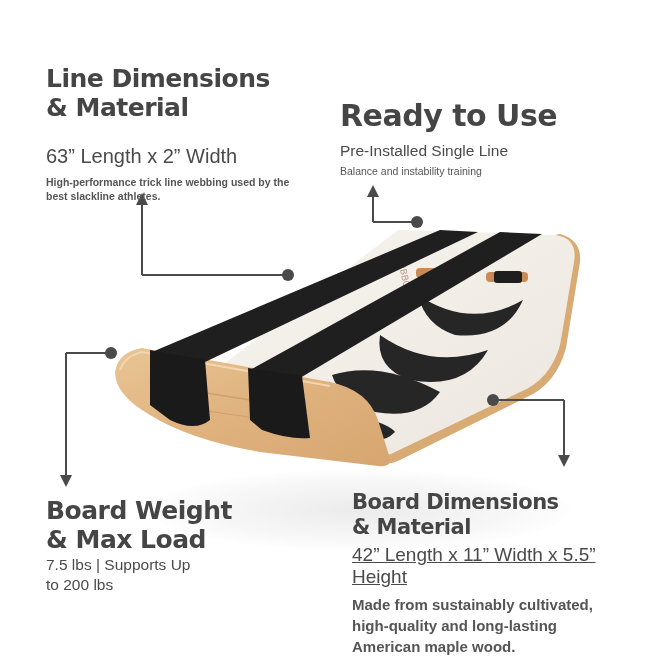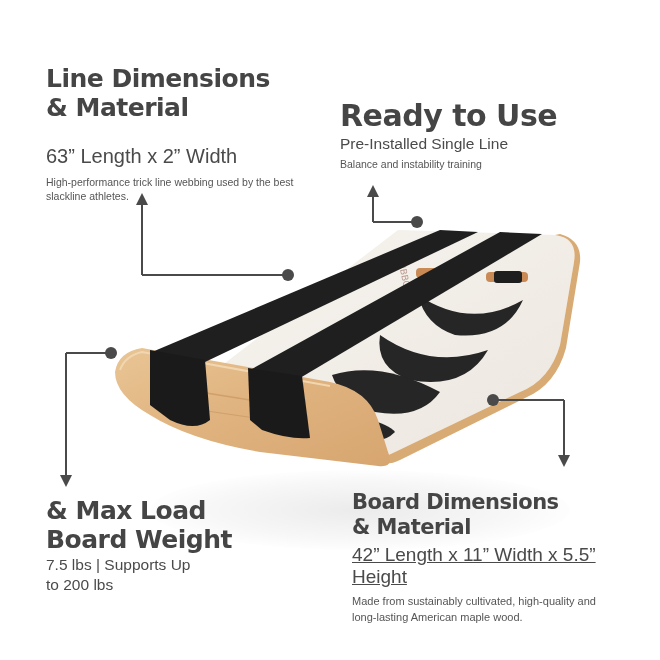--- a/index.html
+++ b/index.html
@@ -19,35 +19,35 @@
       font-weight: normal;
     }
     .desc {
       font-family: "Liberation Sans", sans-serif;
       color: #555555;
       line-height: 1.4;
     }
     #line-block { left: 46px; top: 64px; width: 280px; }
     #line-block .title { font-size: 25px; }
     #line-block .subtitle { font-size: 20px; margin-top: 22px; }
-    #line-block .desc { font-size: 10.5px; margin-top: 7px; }
+    #line-block .desc { font-size: 10.5px; margin-top: 7px; font-weight: bold; }
 
     #ready-block { left: 340px; top: 85px; width: 260px; }
     #ready-block .title { font-size: 30px; margin-top: 13px; }
-    #ready-block .subtitle { font-size: 15.5px; margin-top: 2px; }
+    #ready-block .subtitle { font-size: 15.5px; margin-top: 9px; }
     #ready-block .desc { font-size: 10.5px; margin-top: 4px; }
 
     #weight-block { left: 46px; top: 496px; width: 230px; }
     #weight-block .title { font-size: 25px; }
     #weight-block .subtitle { font-size: 15.5px; line-height: 1.35; }
 
     #board-block { left: 352px; top: 490px; width: 300px; }
     #board-block .title { font-size: 21px; }
     #board-block .subtitle { font-size: 19px; margin-top: 5px; text-decoration: underline; }
-    #board-block .desc { font-size: 11px; margin-top: 6px; }
+    #board-block .desc { font-size: 15px; margin-top: 6px; font-weight: bold; }
 
     #art { position: absolute; left: 0; top: 0; width: 660px; height: 660px; }
     .shadow-blob {
       position: absolute; left: 150px; top: 470px; width: 420px; height: 80px;
       border-radius: 50%;
       background: radial-gradient(ellipse at center, rgba(0,0,0,0.08) 0%, rgba(0,0,0,0.03) 50%, rgba(0,0,0,0) 75%);
     }
   </style>
 </head>
 <body>
@@ -143,22 +143,22 @@
 </div>
 
 <div class="block" id="ready-block">
   <div class="title">Ready to Use</div>
   <div class="subtitle">Pre-Installed Single Line</div>
   <div class="desc">Balance and instability training</div>
 </div>
 
 <div class="block" id="weight-block">
   <div class="title">
+    <div>Board Weight</div>
     <div>&amp; Max Load</div>
-    <div>Board Weight</div>
   </div>
   <div class="subtitle">
     <div>7.5 lbs | Supports Up</div>
     <div>to 200 lbs</div>
   </div>
 </div>
 
 <div class="block" id="board-block">
   <div class="title">
     <div>Board Dimensions</div>

